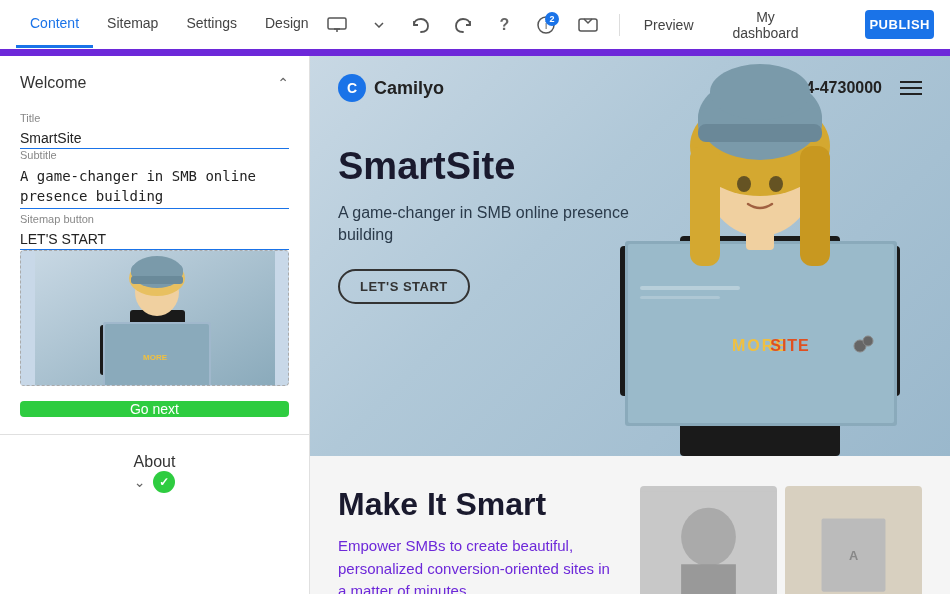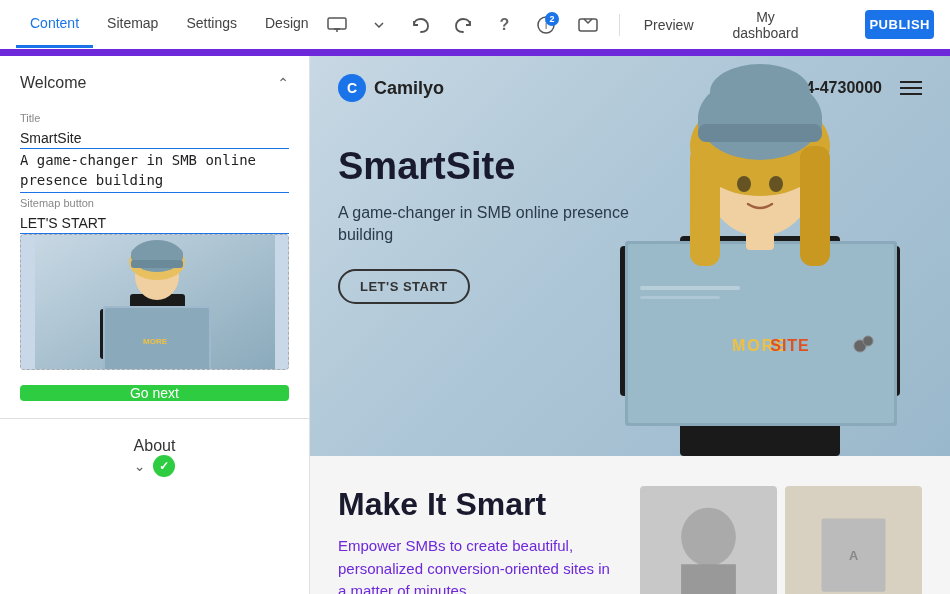--- a/index.html
+++ b/index.html
@@ -435,20 +435,21 @@
     <div class="section-header">
       <span class="section-title">Welcome</span>
       <span class="chevron-icon">⌃</span>
     </div>
     <div class="section-body">
       <div class="field-group">
         <div class="field-label">Title</div>
         <input class="field-input" type="text" value="SmartSite" style="">
       </div>
       <div class="field-group">
+        <div class="field-label">Subtitle</div>
         <textarea class="field-textarea" rows="2" style="">A game-changer in SMB online presence building</textarea>
       </div>
       <div class="field-group">
         <div class="field-label">Sitemap button</div>
         <input class="field-input" type="text" value="LET'S START" style="">
       </div>
       
       <div class="image-preview">
         <svg width="240" height="136" viewBox="0 0 240 136" xmlns="http://www.w3.org/2000/svg">
 

